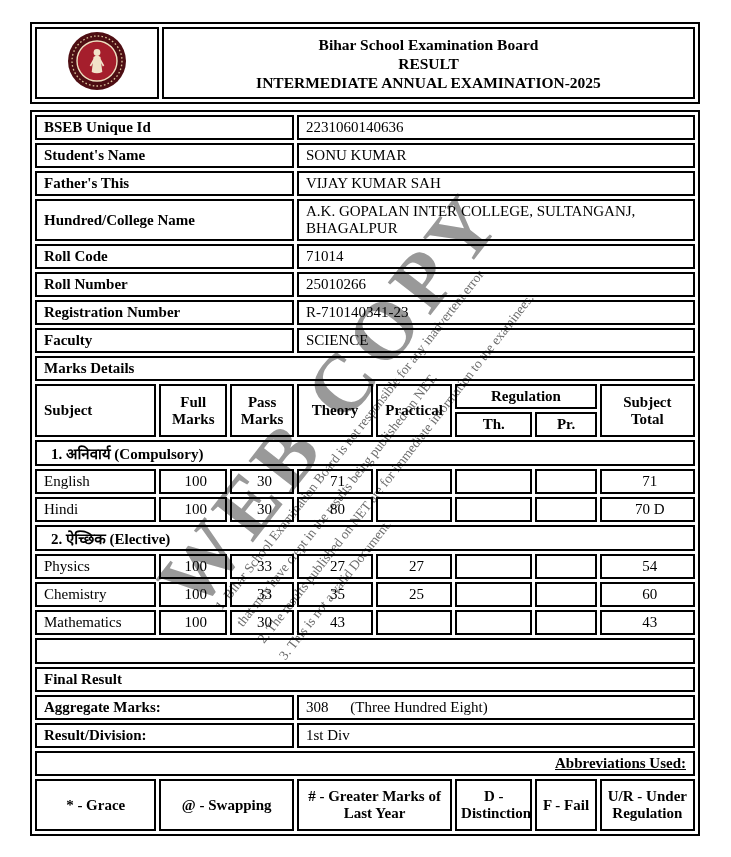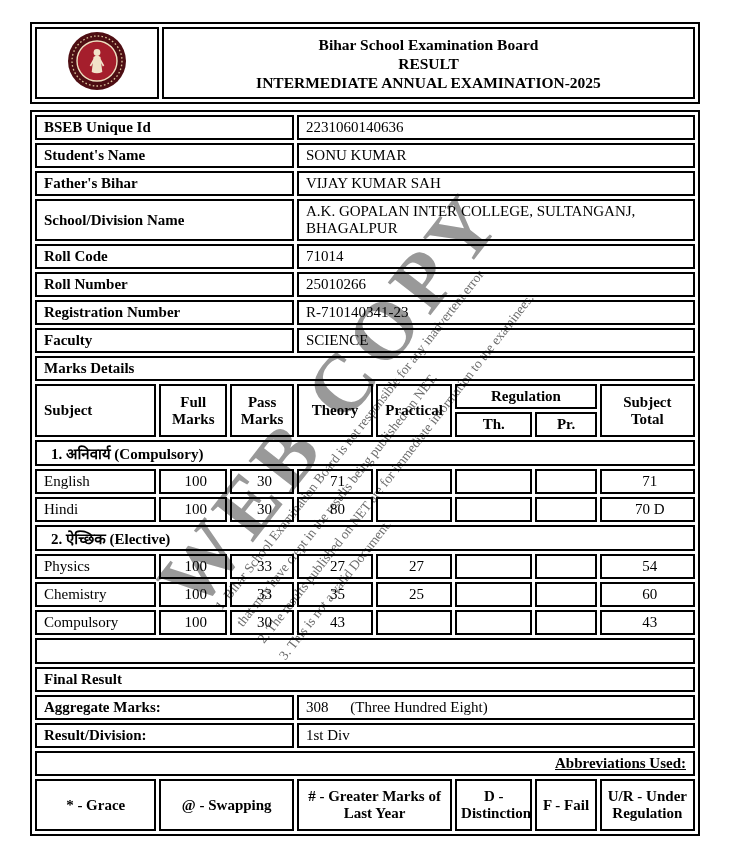--- a/index.html
+++ b/index.html
@@ -104,25 +104,25 @@
       <tbody>
           <tr>
         <td class="lbl" colspan="3">BSEB Unique Id</td>
         <td colspan="5">2231060140636</td>
       </tr>
       <tr>
         <td class="lbl" colspan="3">Student's Name</td>
         <td colspan="5">SONU KUMAR</td>
       </tr>
       <tr>
-        <td class="lbl" colspan="3">Father's Bihar</td>
+        <td class="lbl" colspan="3">Father's This</td>
         <td colspan="5">VIJAY KUMAR SAH</td>
       </tr>
       <tr>
-        <td class="lbl" colspan="3">School/Division Name</td>
+        <td class="lbl" colspan="3">Hundred/College Name</td>
         <td colspan="5">A.K. GOPALAN INTER COLLEGE, SULTANGANJ, BHAGALPUR</td>
       </tr>
       <tr>
         <td class="lbl" colspan="3">Roll Code</td>
         <td colspan="5">71014</td>
       </tr>
       <tr>
         <td class="lbl" colspan="3">Roll Number</td>
         <td colspan="5">25010266</td>
       </tr>
@@ -194,21 +194,21 @@
         <td class="subject-col">Chemistry</td>
         <td class="c">100</td>
         <td class="c">33</td>
         <td class="c">35</td>
         <td class="c">25</td>
         <td class="c"></td>
         <td class="c"></td>
         <td class="c">60</td>
       </tr>
       <tr>
-        <td class="subject-col">Compulsory</td>
+        <td class="subject-col">Mathematics</td>
         <td class="c">100</td>
         <td class="c">30</td>
         <td class="c">43</td>
         <td class="c"></td>
         <td class="c"></td>
         <td class="c"></td>
         <td class="c">43</td>
       </tr>
 
       <tr class="empty-row">

